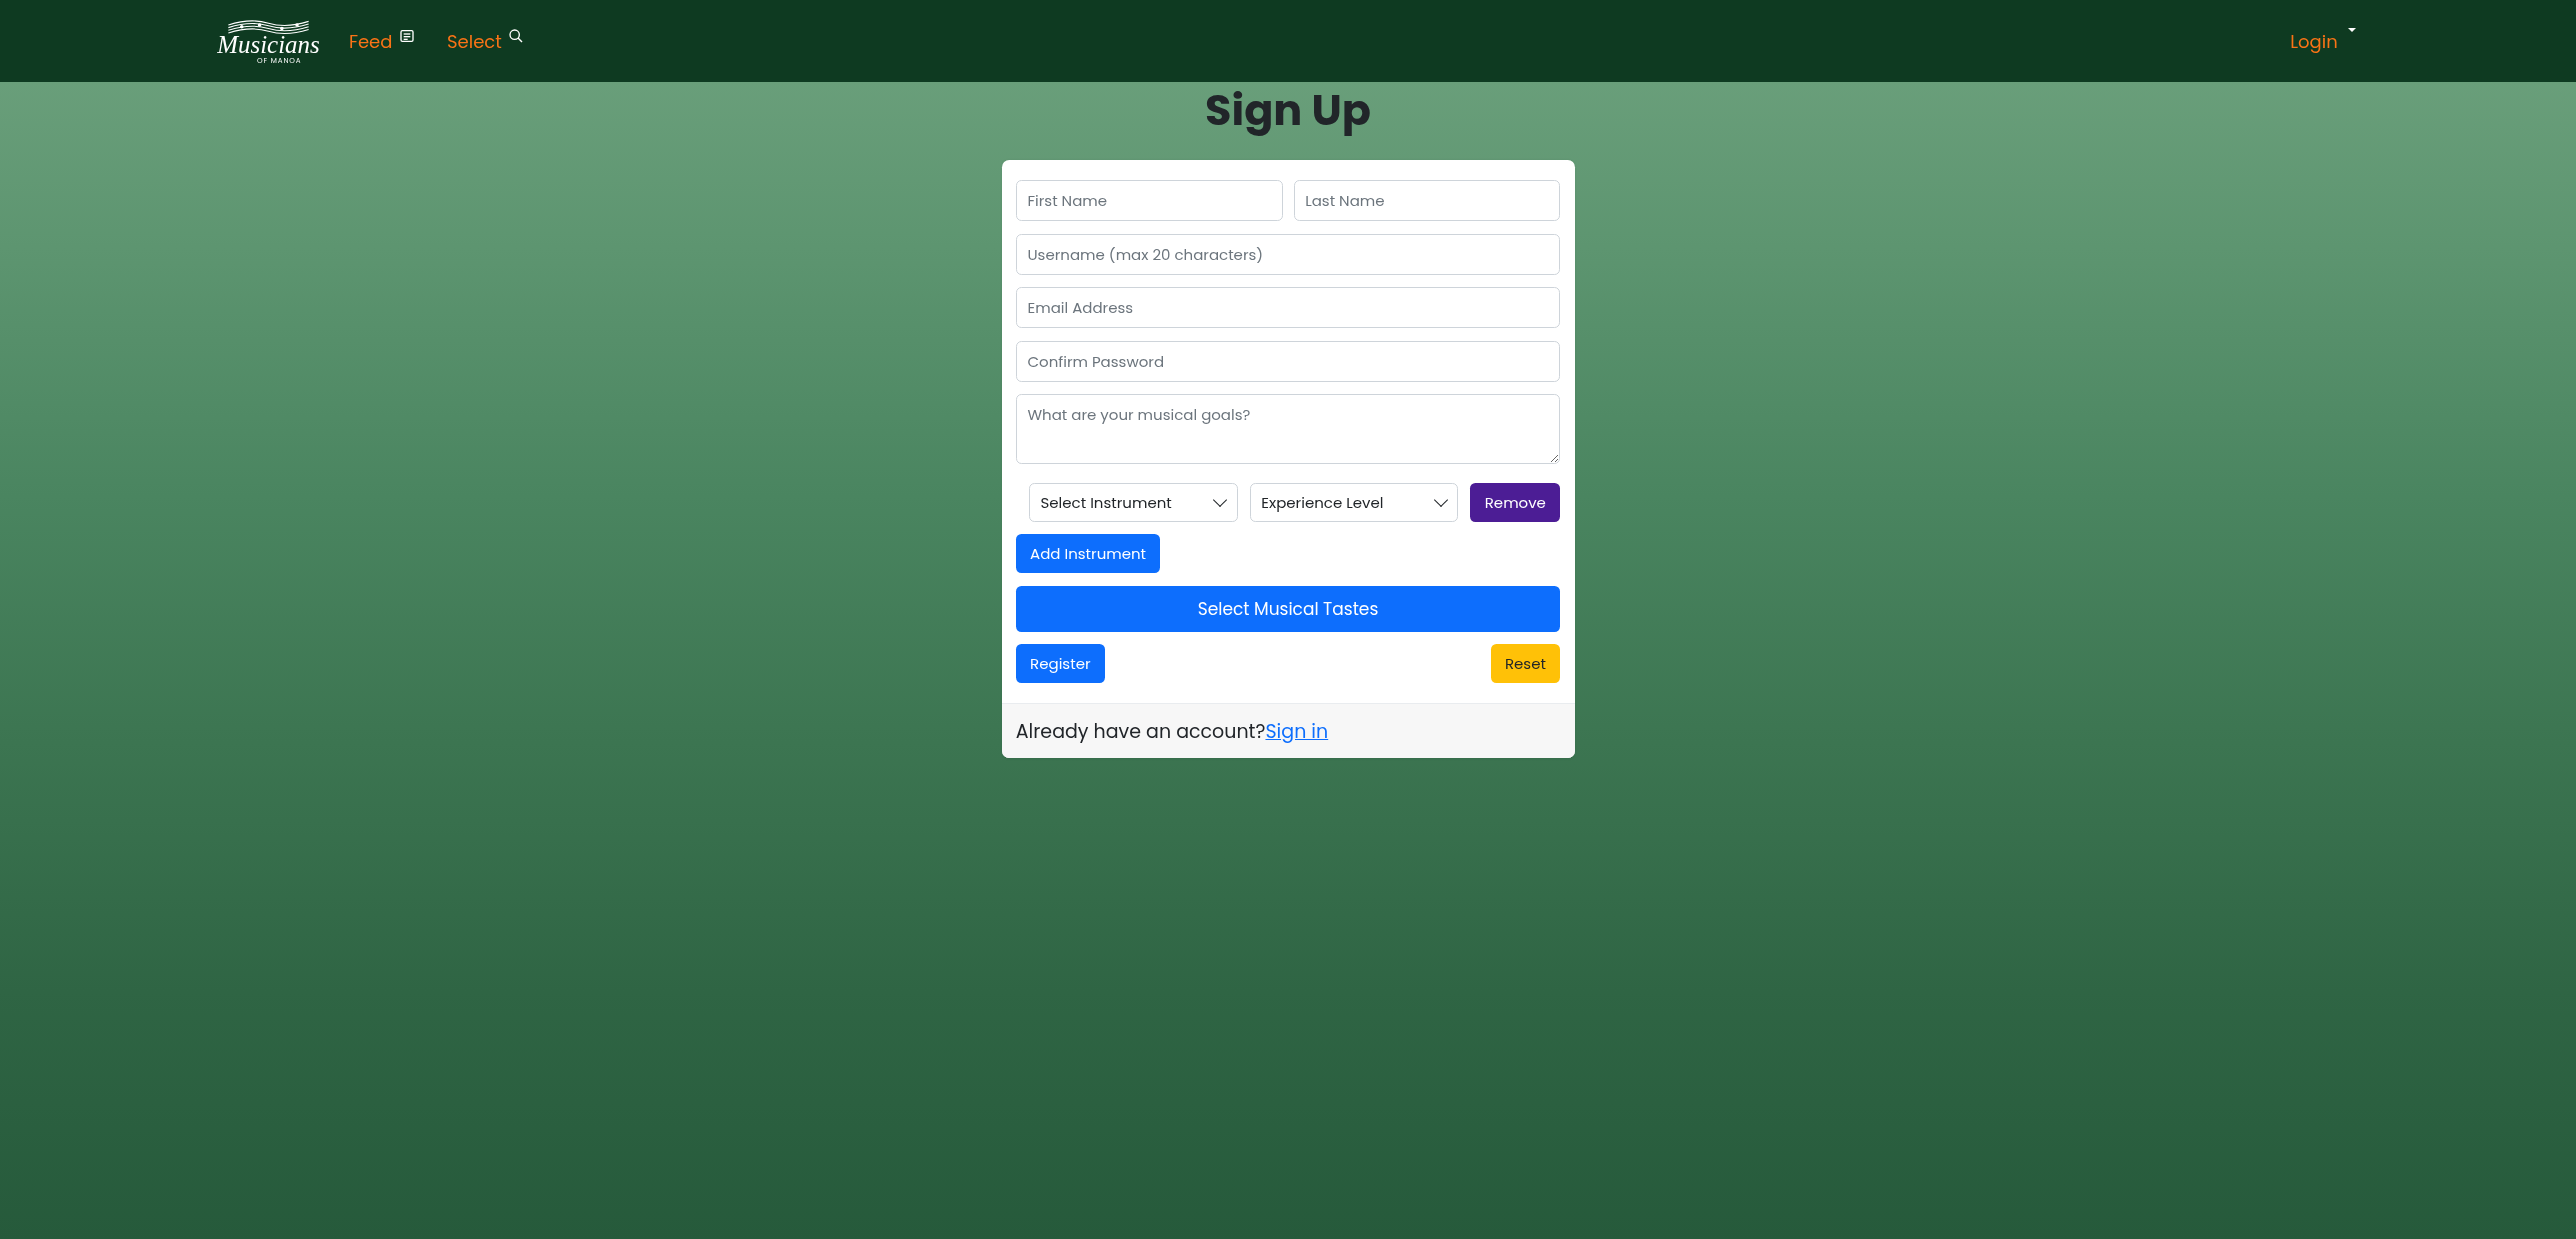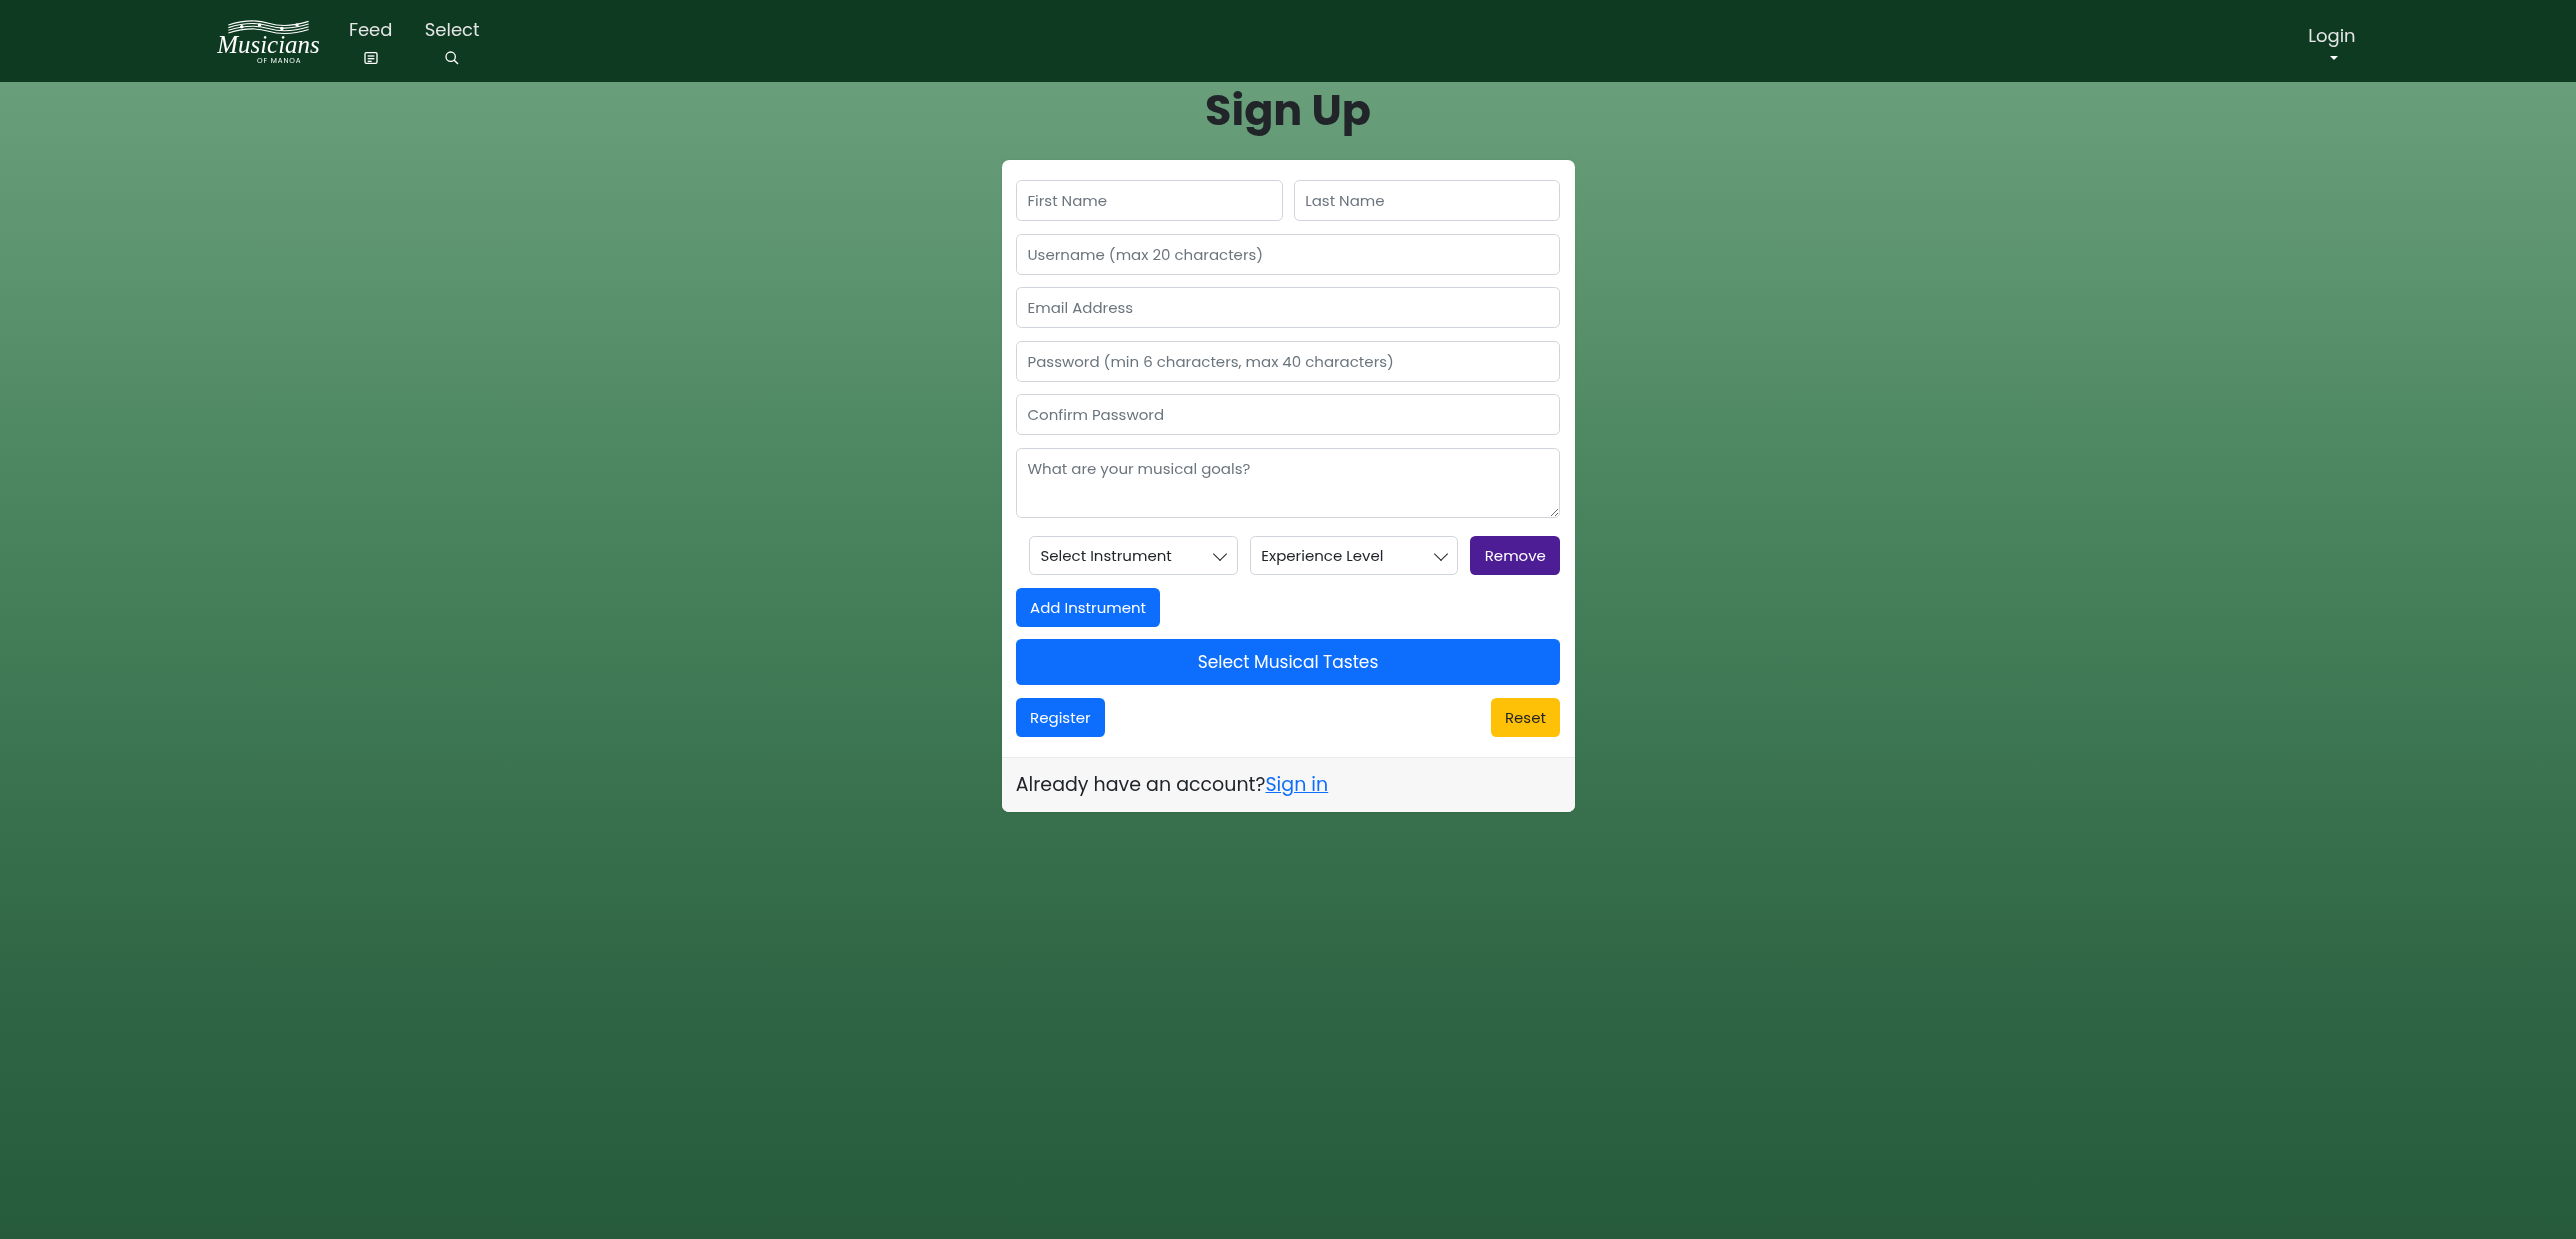--- a/index.html
+++ b/index.html
@@ -19,22 +19,22 @@
   }
   .nav-left { display: flex; align-items: center; gap: 21.5px; margin-left: 179px; }
   .logo {
     color: #fff;
     display: flex;
     flex-direction: column;
     align-items: center;
     line-height: 1;
   }
   .nav-link {
-    color: #e5e5e5; font-size: 18px; text-decoration: none; display: flex; align-items: center; gap: 6.3px;
-    padding: 7.2px 5.4px; cursor: pointer; flex-direction: column;
+    color: #f97316; font-size: 18px; text-decoration: none; display: flex; align-items: flex-start; gap: 6.3px;
+    padding: 7.2px 5.4px; cursor: pointer;
   }
   .nav-right { margin-left: auto; margin-right: 179px; }
   .nav-icon { width: 16px; height: 16px; stroke: #fff; fill: none; }
   .dropdown-caret { width: 0; height: 0; border-left: 4.5px solid transparent; border-right: 4.5px solid transparent; border-top: 4.5px solid #fff; margin-left: 3.6px; display: inline-block; }
   .page-title {
     text-align: center;
     font-size: 43px;
     font-weight: 700;
     color: #212529;
     padding-top: 0px;
@@ -162,23 +162,20 @@
       <input class="form-control" type="text" placeholder="First Name" style="">
       <input class="form-control" type="text" placeholder="Last Name" style="">
     </div>
     <div class="mb">
       <input class="form-control" type="text" placeholder="Username (max 20 characters)" style="">
     </div>
     <div class="mb">
       <input class="form-control" type="email" placeholder="Email Address" style="">
     </div>
     <div class="mb">
-      <input class="form-control" type="password" placeholder="Password (min 6 characters, max 40 characters)" style="">
-    </div>
-    <div class="mb">
       <input class="form-control" type="password" placeholder="Confirm Password" style="">
     </div>
     <div class="mb">
       <textarea class="form-control" placeholder="What are your musical goals?" style=""></textarea>
     </div>
     <div class="instr-row mb">
       <div class="select-wrap">
         <select class="form-select">
           <option>Select Instrument</option>
         </select>

